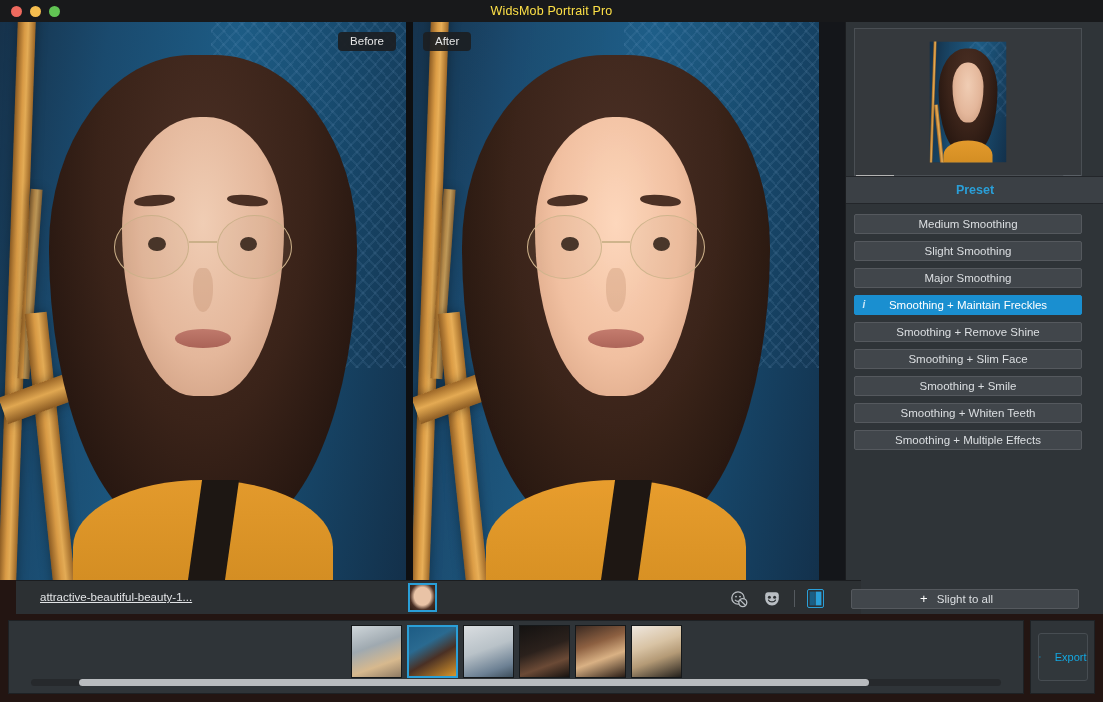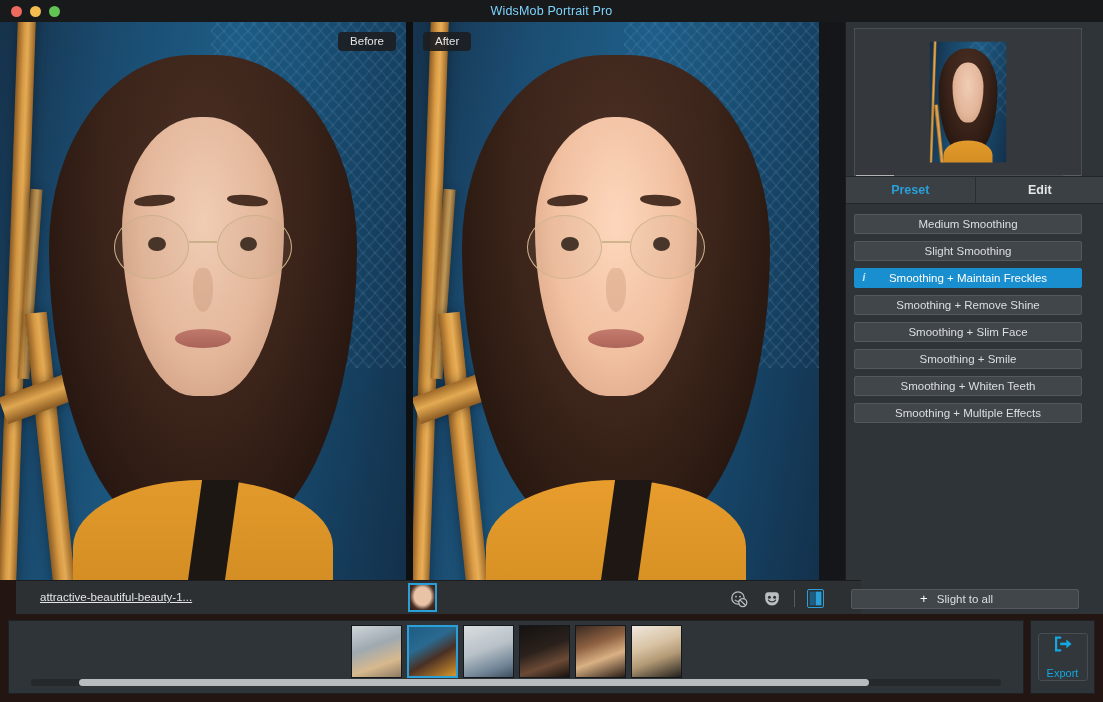--- a/index.html
+++ b/index.html
@@ -37,21 +37,21 @@
     margin-left: 11px;
   }
   .dot { width: 11px; height: 11px; border-radius: 50%; display: block; }
   .dot.red    { background: #ee6a5f; }
   .dot.yellow { background: #f5bd4f; }
   .dot.green  { background: #61c454; }
   .title-text {
     position: absolute;
     left: 0; right: 0;
     text-align: center;
-    color: #7dd3fc;
+    color: #fde047;
     font-size: 12.5px;
     letter-spacing: .15px;
   }
 
   
   .workarea {
     position: absolute;
     left: 0; top: 22px;
     width: 845px; height: 558px;
     background: #14161a;
@@ -458,21 +458,21 @@
     display: flex;
     align-items: center;
     justify-content: center;
   }
   .export-btn {
     width: 50px; height: 48px;
     background: #31373b;
     border: 1px solid #474d52;
     border-radius: 3px;
     display: flex;
-    flex-direction: column;
+    flex-direction: row;
     align-items: center;
     justify-content: center;
     gap: 14px;
     color: #14a7e0;
   }
   .export-label {
     font-size: 11px;
     color: #14a7e0;
   }
 </style>
@@ -566,31 +566,34 @@
       <div class="zoom-field">19%</div>
       <div class="slider">
         <div class="slider-track"></div>
         <div class="slider-thumb"></div>
       </div>
       <div class="fit-btn">1:1</div>
     </div>
 
     <div class="tabs">
       <div class="tab active">Preset</div>
-      <div class="tab">Edit</div>
     </div>
 
     <div class="presets">
       <div class="preset">
         
         <span>Medium Smoothing</span>
       </div>
       <div class="preset">
         
         <span>Slight Smoothing</span>
+      </div>
+      <div class="preset">
+        
+        <span>Major Smoothing</span>
       </div>
       <div class="preset selected">
         <span class="info-icon">i</span>
         <span>Smoothing + Maintain Freckles</span>
       </div>
       <div class="preset">
         
         <span>Smoothing + Remove Shine</span>
       </div>
       <div class="preset">

